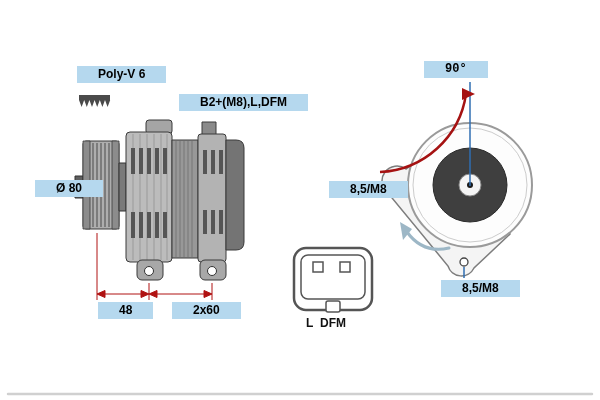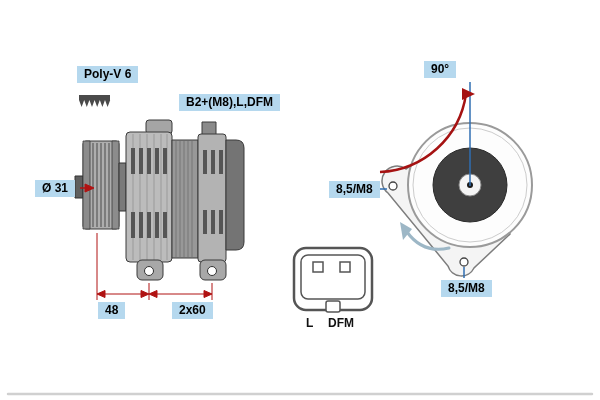--- a/index.html
+++ b/index.html
@@ -12,21 +12,21 @@
     overflow: hidden;
   }
   #drawing { position: absolute; left: 0; top: 0; }
   .lbl {
     position: absolute;
     font-size: 12px;
     font-weight: bold;
     line-height: 15px;
     color: #000;
     background: #b5d8ee;
-    padding: 1px 7px;
+    padding: 1px 21px;
     white-space: nowrap;
   }
   .plain {
     position: absolute;
     font-size: 12px;
     font-weight: bold;
     line-height: 15px;
     color: #111;
     background: transparent;
     white-space: nowrap;
@@ -180,29 +180,29 @@
       <rect x="326" y="301" width="14" height="11" rx="2" fill="#ffffff" stroke="#555" stroke-width="1.5"></rect>
     </g>
 
     <line x1="8" y1="394" x2="592" y2="394" stroke="#d0d0d0" stroke-width="2.5" stroke-linecap="round"></line>
   </svg>
 
   <div class="lbl" style="left:77px; top:66px;">Poly-V 6</div>
 
   <div class="lbl" style="left:147px; top:94px;margin-left:32px;">B2+(M8),L,DFM</div>
 
-  <div class="lbl" style="left:35px; top:180px;">Ø 31</div>
+  <div class="lbl" style="left:35px; top:180px;">Ø 80</div>
 
   <div class="lbl" style="left:98px; top:302px;">48</div>
 
   <div class="lbl" style="left:172px; top:302px;">2x60</div>
 
-  <div class="lbl" style="left:424px; top:61px;">90°</div>
+  <div class="lbl" style="left:424px; top:61px;font-family:Liberation Mono, monospace;">90°</div>
 
   <div class="lbl" style="left:329px; top:181px;">8,5/M8</div>
 
   <div class="lbl" style="left:441px; top:280px;">8,5/M8</div>
 
   <div class="plain" style="left:306px; top:316px;">L</div>
 
-  <div class="plain" style="left:328px; top:316px;">DFM</div>
+  <div class="plain" style="left:320px; top:316px;">DFM</div>
 
 </div>
 
 </body></html>

